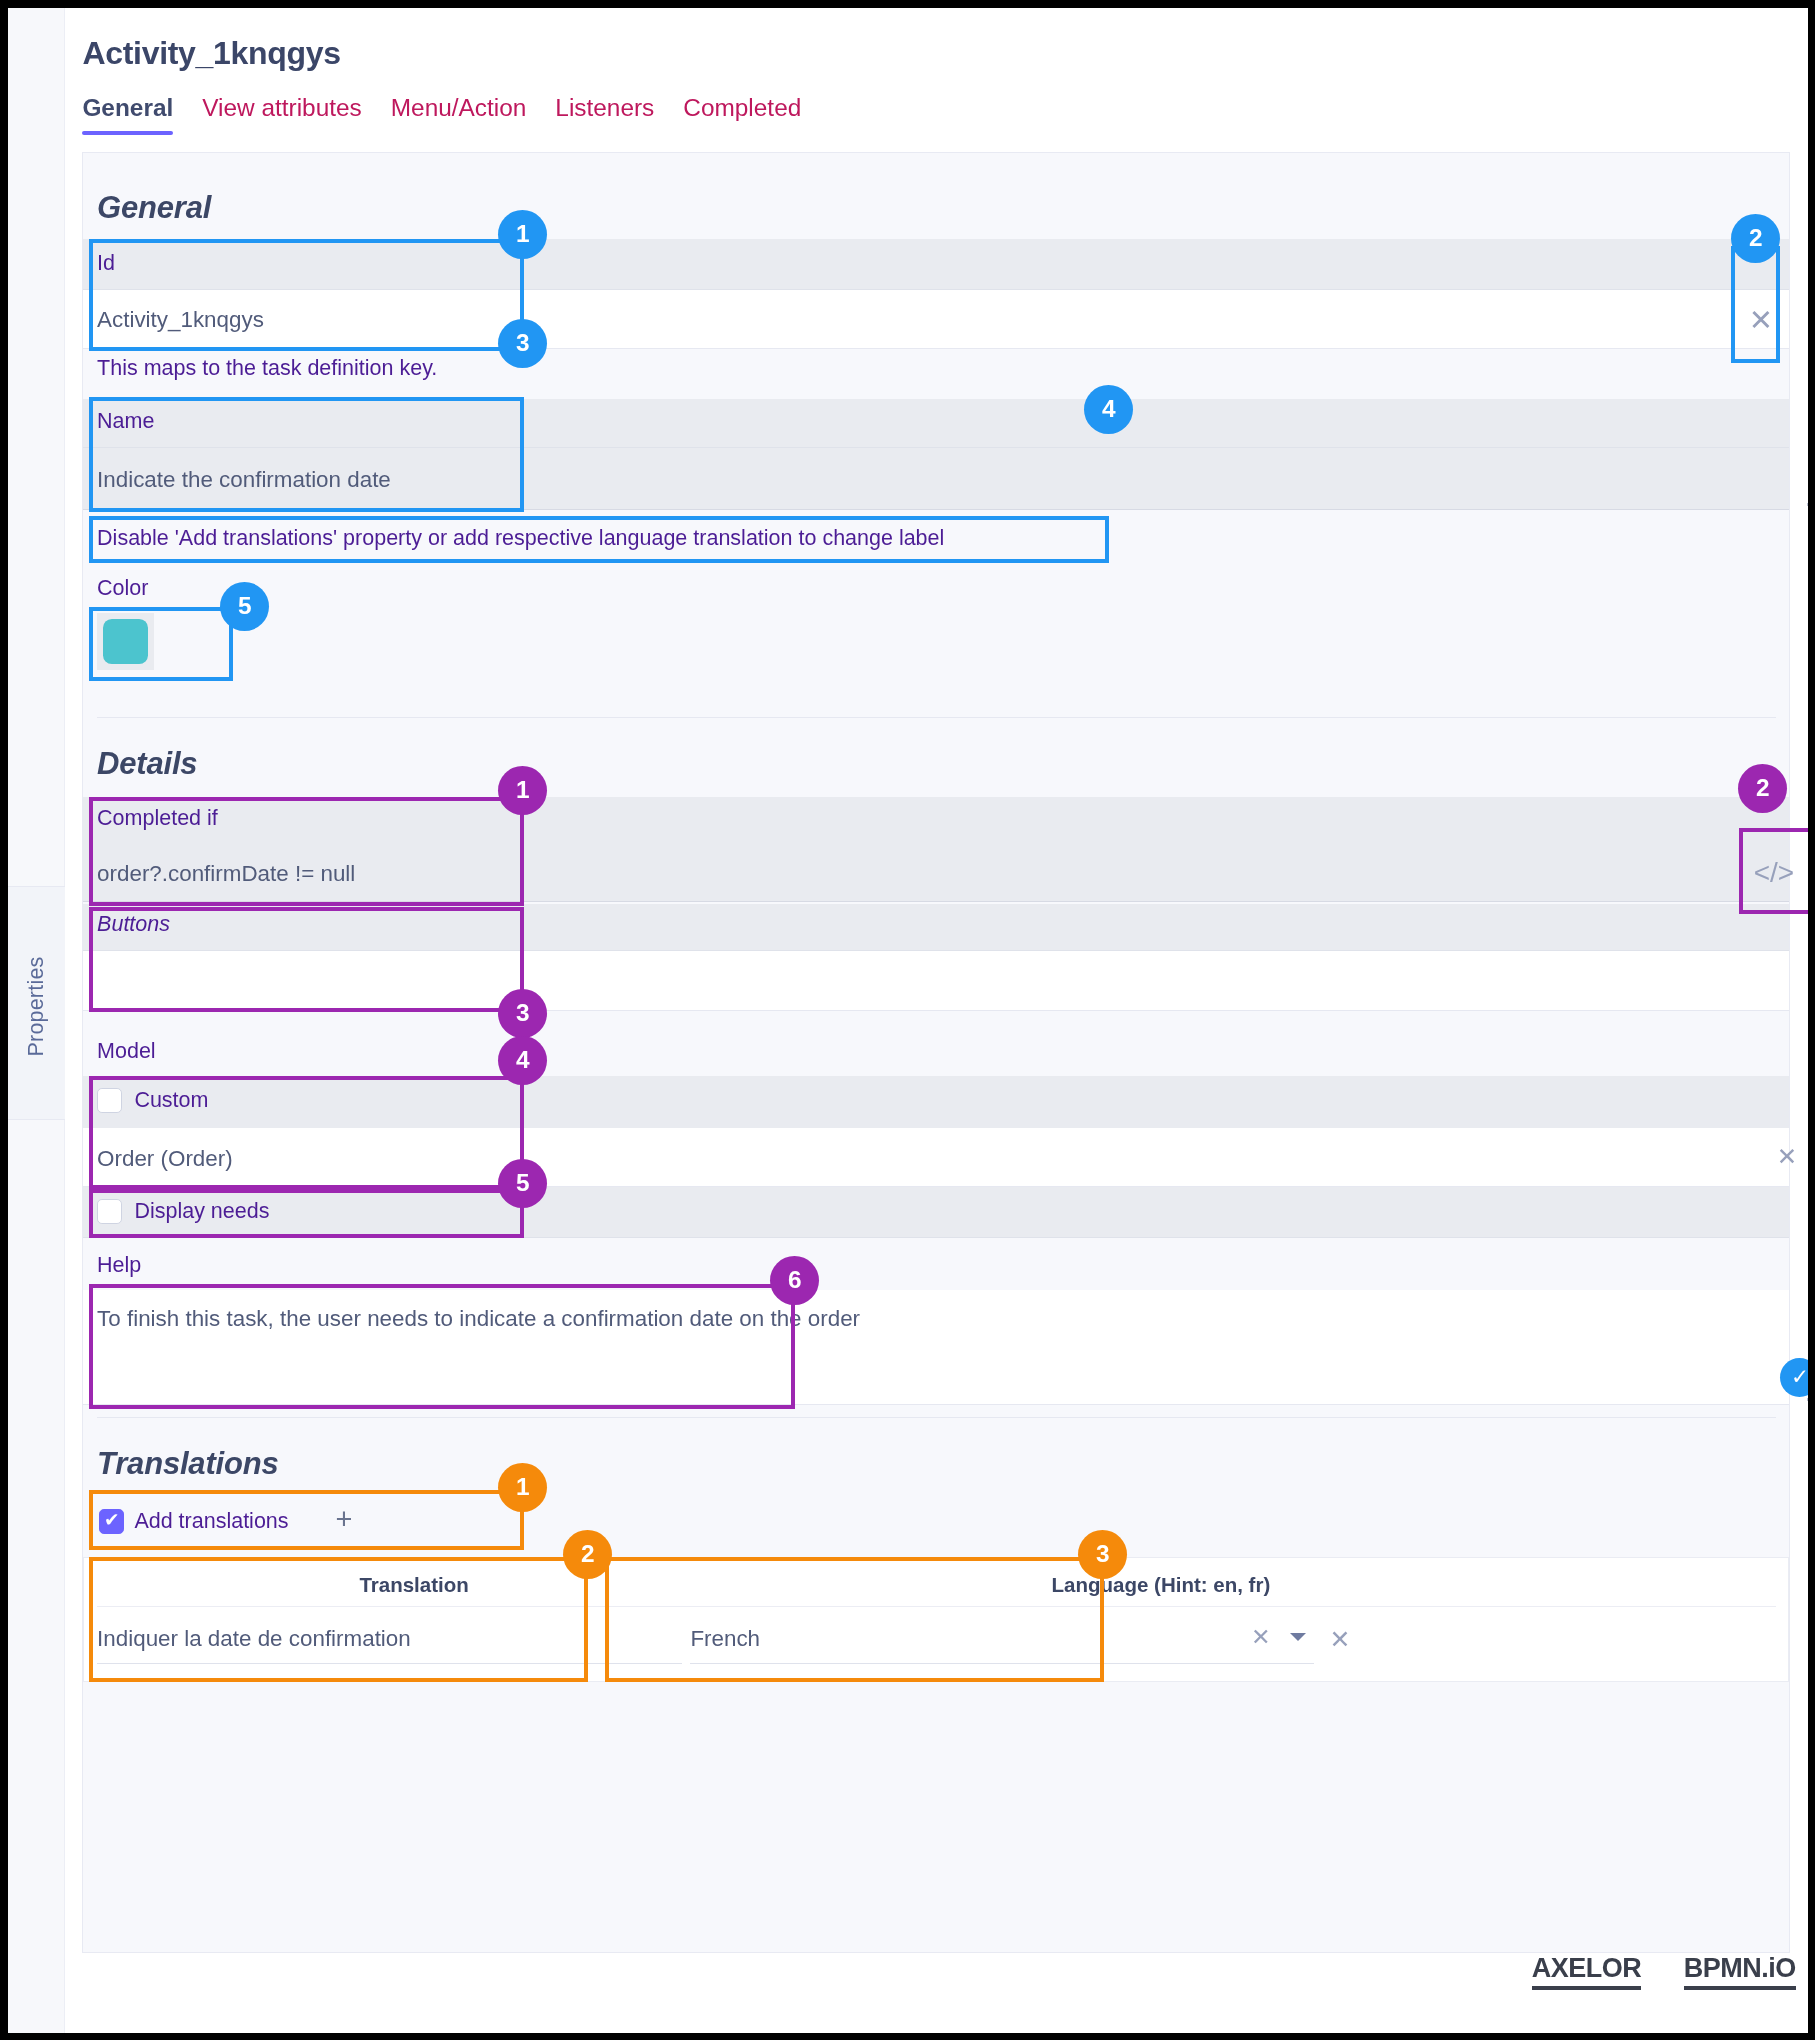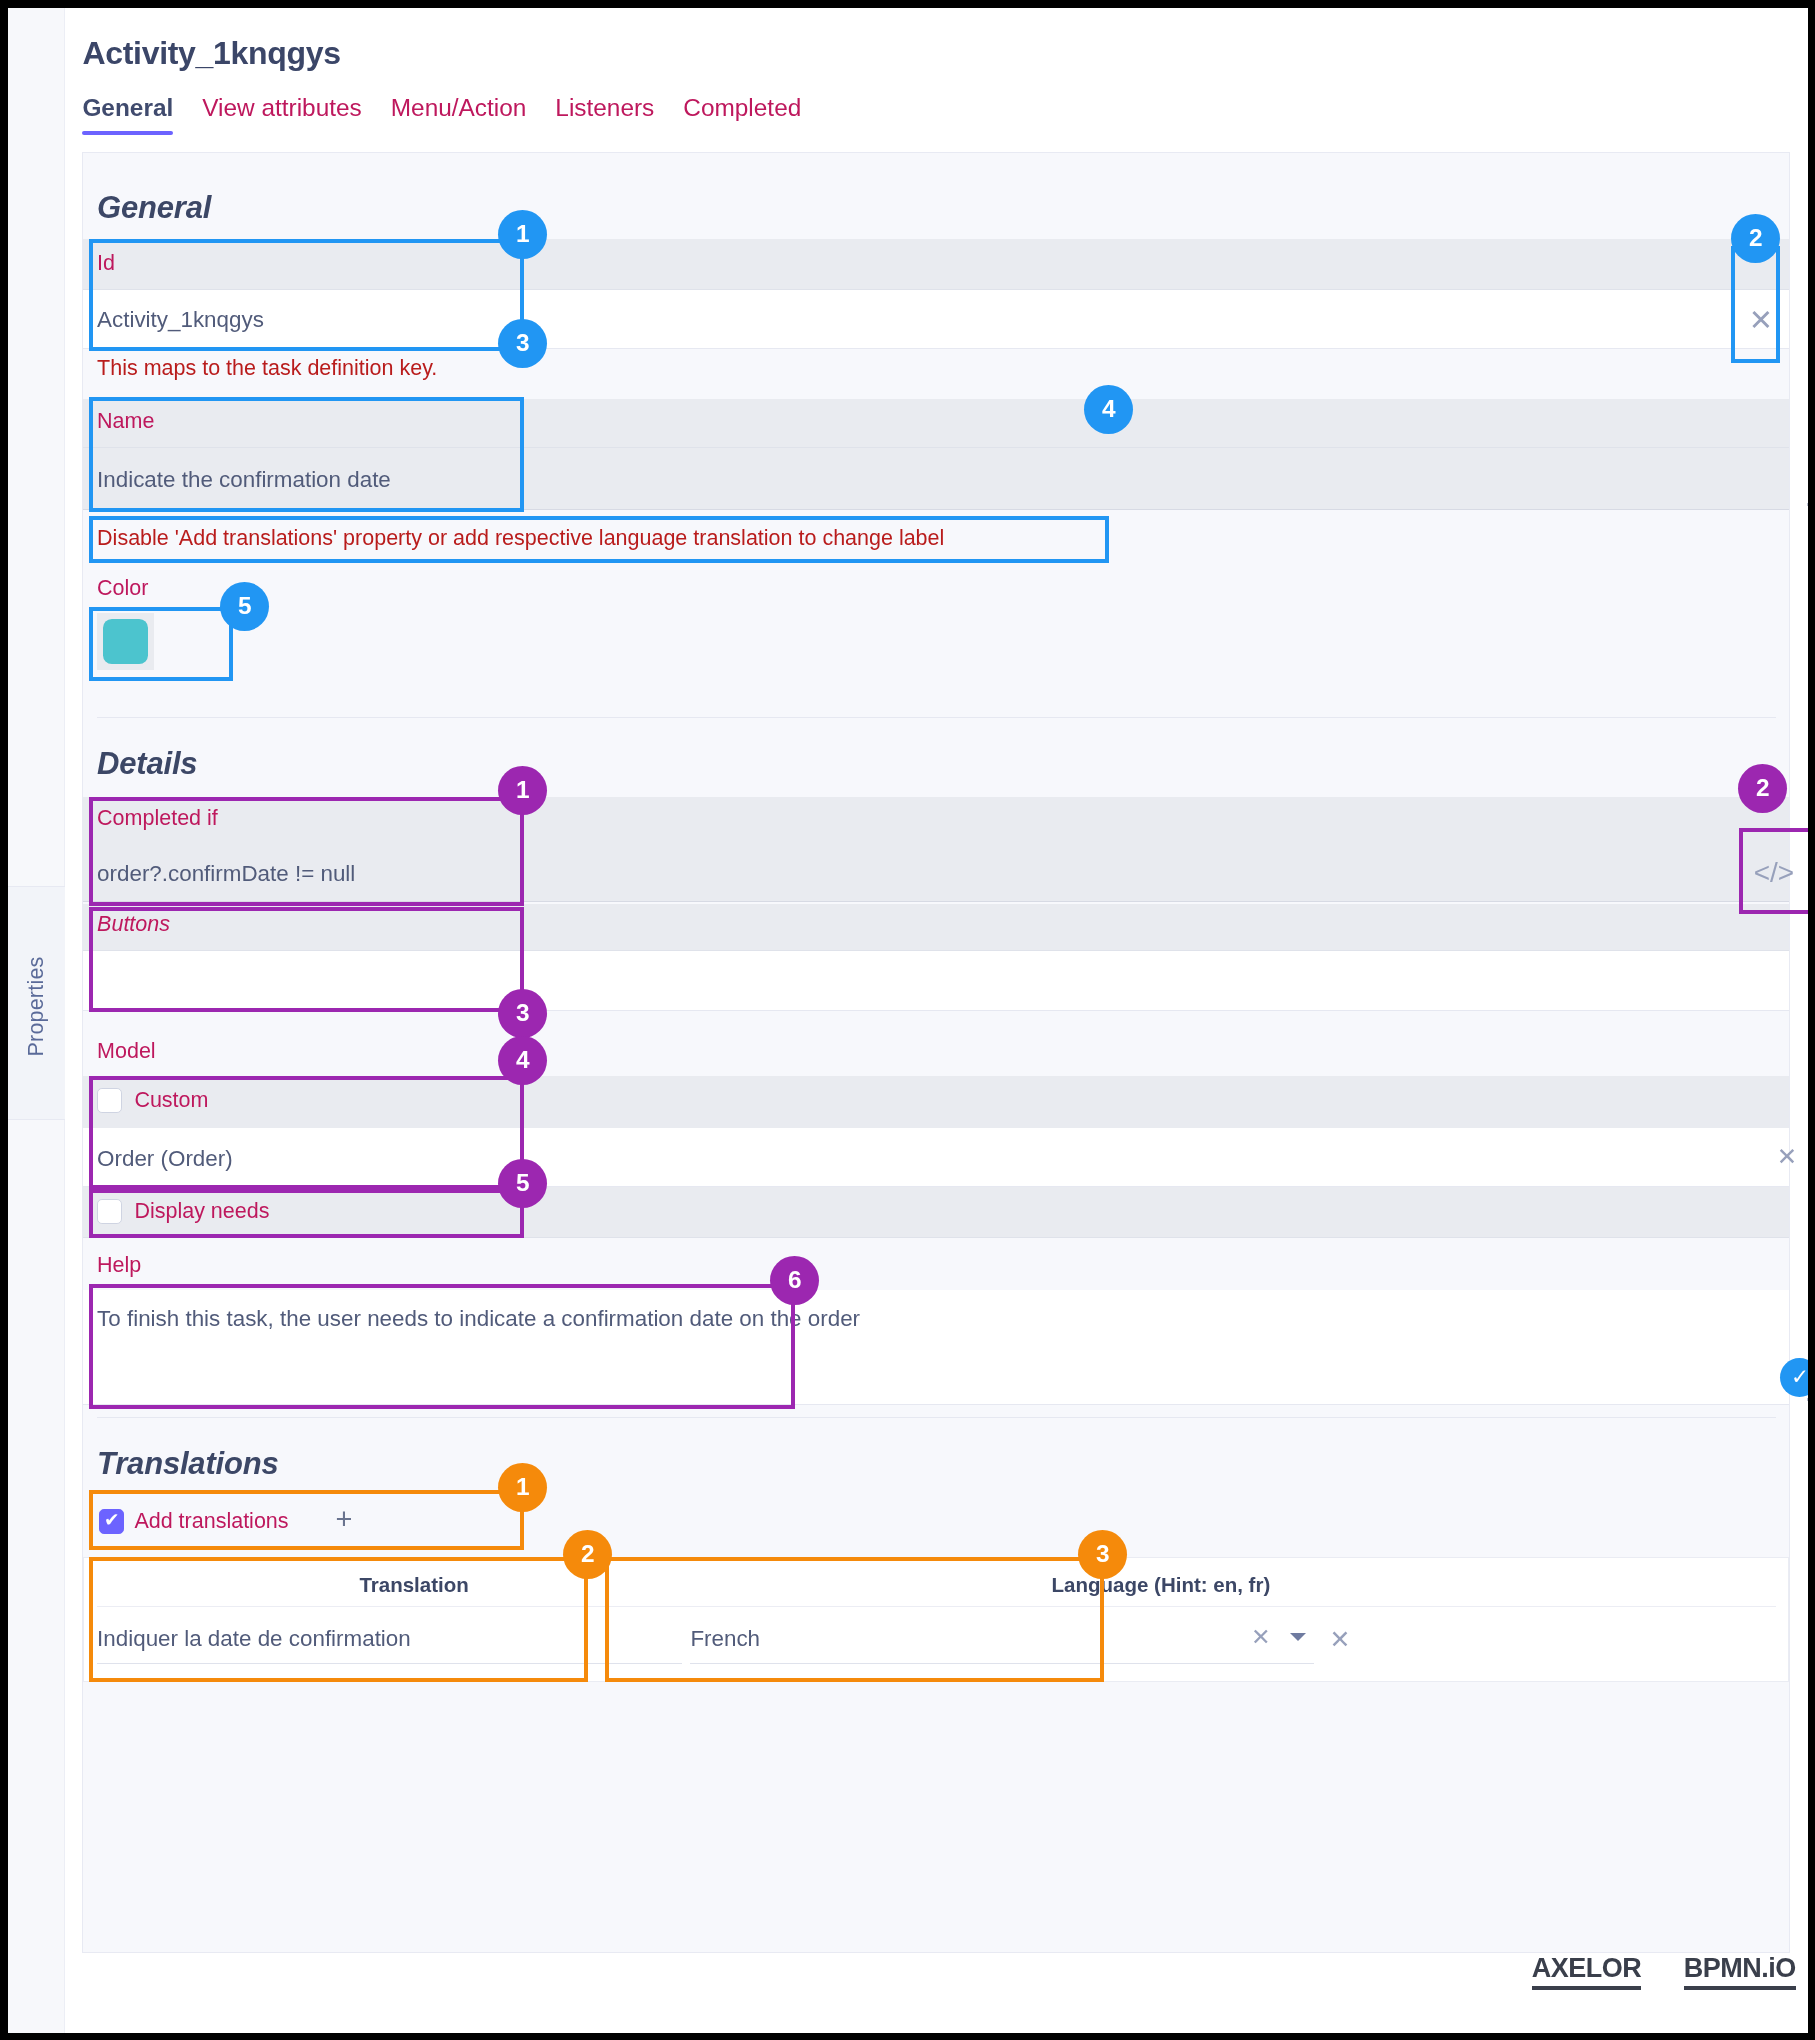--- a/index.html
+++ b/index.html
@@ -58,22 +58,22 @@
     background:#f7f8fc; border:1px solid #e8eaf3;
   }
 
   .sec-title {
     position:absolute; font-style:italic; font-weight:bold;
     font-size:31px; color:#3c4766; letter-spacing:-0.2px;
   }
   .divider { position:absolute; left:13.7px; right:13.7px; height:1px; background:#e6e8f1; }
 
   
-  .flabel { position:absolute; font-size:21.5px; color:#be185d; }
-  .fhint  { position:absolute; font-size:21.5px; color:#b91c1c; }
+  .flabel { position:absolute; font-size:21.5px; color:#4c1d95; }
+  .fhint  { position:absolute; font-size:21.5px; color:#4c1d95; }
   .fval   { position:absolute; font-size:22.4px; color:#515b7a; }
 
   .inp-white { position:absolute; background:#ffffff; border-bottom:1px solid #e6e8f1; }
   .inp-grey  { position:absolute; background:#e9ebf0; border-bottom:1px solid #dfe2ea; }
 
   .chk {
     position:absolute; width:25px; height:25px; border-radius:4.9px;
     background:#ffffff; border:1px solid #cfd4e2;
   }
   .chk.on { background:#6c63ff; border-color:#6c63ff; }

